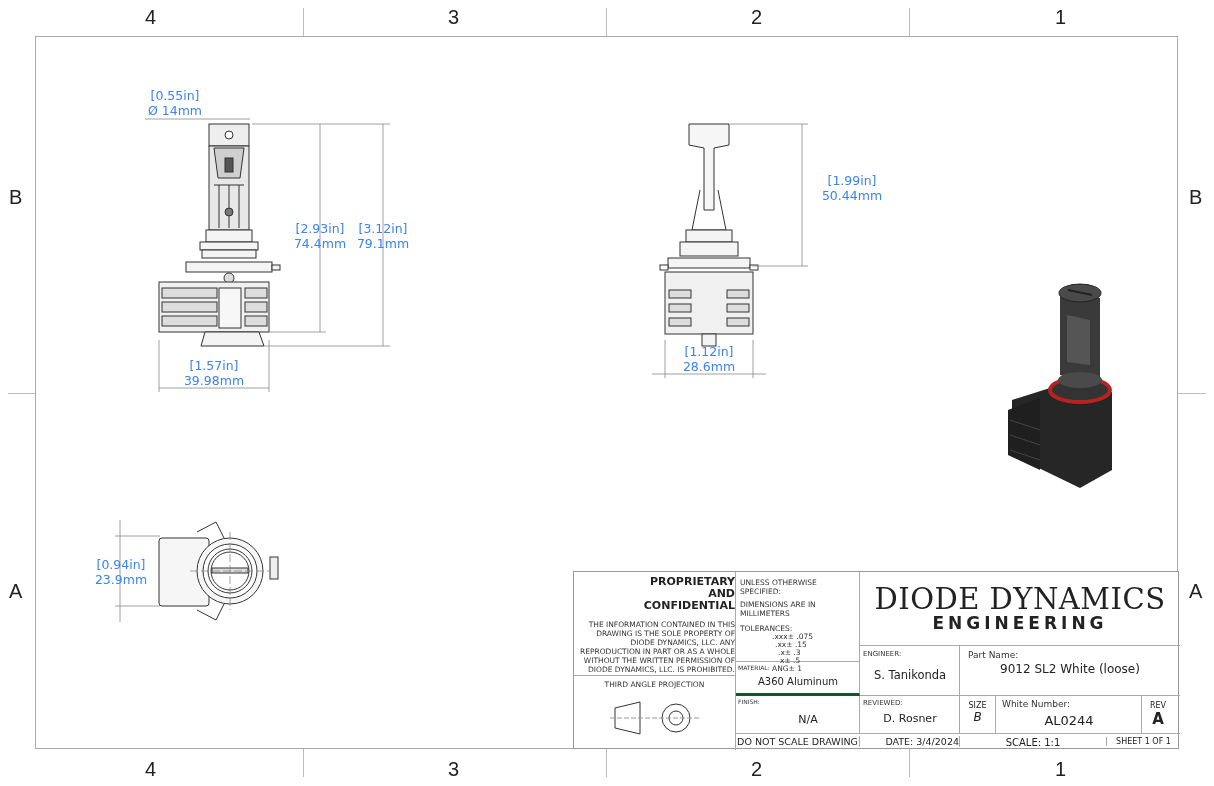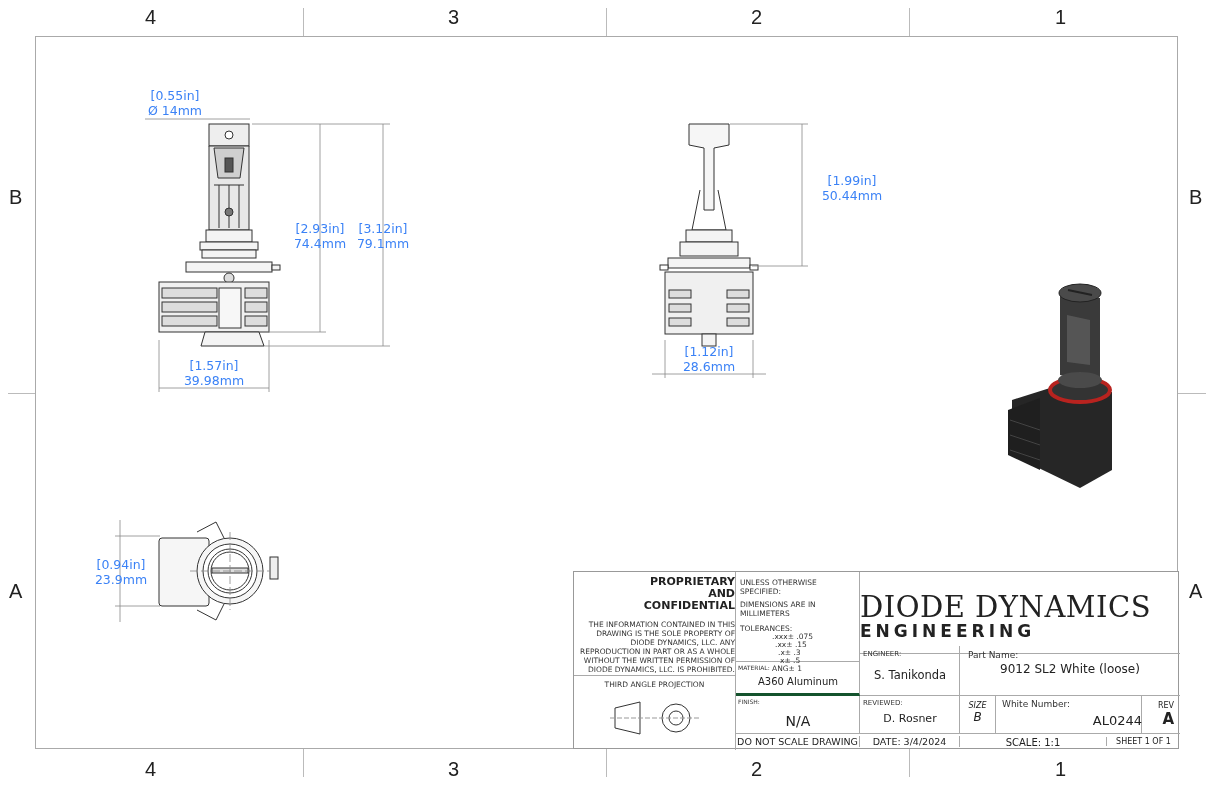--- a/index.html
+++ b/index.html
@@ -212,48 +212,48 @@
       <div style="padding-left:8px">x± .5</div>
       <div style="padding-left:0px">ANG± 1</div>
     </div>
   </div>
   <div class="cell" style="left:162px;top:90px;width:124px;height:34px;border:none;border-right:1px solid #aaa;border-bottom:3px solid #14532d;">
     <div class="lbl" style="left:2px;top:2px;font-size:6px;">MATERIAL:</div>
     <div class="val" style="left:0;top:14px;width:124px;font-size:10px;">A360 Aluminum</div>
   </div>
   <div class="cell" style="left:162px;top:124px;width:124px;height:38px;border:none;border-right:1px solid #aaa;border-bottom:1px solid #aaa;">
     <div class="lbl" style="left:2px;top:2px;font-size:6px;">FINISH:</div>
-    <div class="val" style="left:0;top:17px;width:124px;font-size:14px;">N/A</div>
+    <div class="val" style="left:10px;top:17px;width:124px;font-size:11px;">N/A</div>
   </div>
   <div class="val" style="left:162px;top:164px;width:124px;font-size:9.5px;border-right:1px solid #aaa;box-sizing:border-box;">DO NOT SCALE DRAWING</div>
 
-  <div class="cell" style="left:286px;top:8px;width:320px;height:74px;border:none;border-bottom:1px solid #aaa;text-align:left;">
+  <div class="cell" style="left:286px;top:0;width:320px;height:74px;border:none;border-bottom:1px solid #aaa;text-align:center;">
     <div style="font-family:'DejaVu Serif',serif;font-size:29px;letter-spacing:0.5px;margin-top:12px;line-height:30px;">DIODE DYNAMICS</div>
     <div style="font-family:'DejaVu Sans',sans-serif;font-size:17px;letter-spacing:4px;font-weight:bold;line-height:18px;">ENGINEERING</div>
   </div>
   <div class="cell" style="left:286px;top:74px;width:100px;height:50px;border:none;border-right:1px solid #aaa;border-bottom:1px solid #aaa;">
     <div class="lbl" style="left:3px;top:4px;font-size:7px;">ENGINEER:</div>
     <div class="val" style="left:0;top:22px;width:100px;font-size:11.5px;">S. Tanikonda</div>
   </div>
   <div class="cell" style="left:386px;top:74px;width:220px;height:50px;border:none;border-bottom:1px solid #aaa;">
     <div class="lbl" style="left:8px;top:4px;font-size:9px;">Part Name:</div>
     <div class="val" style="left:0;top:16px;width:220px;font-size:12px;">9012 SL2 White (loose)</div>
   </div>
   <div class="cell" style="left:286px;top:124px;width:100px;height:38px;border:none;border-right:1px solid #aaa;border-bottom:1px solid #aaa;">
     <div class="lbl" style="left:3px;top:3px;font-size:7px;">REVIEWED:</div>
     <div class="val" style="left:0;top:16px;width:100px;font-size:11px;">D. Rosner</div>
   </div>
   <div class="cell" style="left:386px;top:124px;width:36px;height:38px;border:none;border-right:1px solid #aaa;border-bottom:1px solid #aaa;text-align:center;">
-    <div style="font-size:8px;margin-top:5px;font-style:italic;">SIZE</div>
+    <div style="font-size:8px;margin-top:5px;">SIZE</div>
     <div style="font-size:12px;font-style:italic;">B</div>
   </div>
   <div class="cell" style="left:422px;top:124px;width:146px;height:38px;border:none;border-right:1px solid #aaa;border-bottom:1px solid #aaa;">
     <div class="lbl" style="left:6px;top:3px;font-size:9px;">White Number:</div>
-    <div class="val" style="left:0;top:17px;width:146px;font-size:13px;text-align:right;">AL0244</div>
-  </div>
-  <div class="cell" style="left:568px;top:124px;width:38px;height:38px;border:none;border-bottom:1px solid #aaa;text-align:right;">
+    <div class="val" style="left:0;top:17px;width:146px;font-size:13px;">AL0244</div>
+  </div>
+  <div class="cell" style="left:568px;top:124px;width:38px;height:38px;border:none;border-bottom:1px solid #aaa;text-align:center;">
     <div style="font-size:8px;margin:5px 6px 0 0;">REV</div>
     <div style="font-size:15px;font-weight:bold;margin-right:6px;">A</div>
   </div>
-  <div class="val" style="left:286px;top:164px;width:100px;font-size:9.5px;border-right:1px solid #aaa;box-sizing:border-box;">DATE:  3/4/2024</div>
+  <div class="val" style="left:286px;top:164px;width:100px;font-size:9.5px;border-right:1px solid #aaa;box-sizing:border-box;text-align:right;">DATE:  3/4/2024</div>
   <div class="val" style="left:386px;top:165px;width:146px;font-size:10px;">SCALE: 1:1</div>
   <div class="val" style="left:532px;top:165px;width:74px;font-size:8px;border-left:1px solid #aaa;box-sizing:border-box;">SHEET 1 OF 1</div>
 </div>
 
 </body></html>

